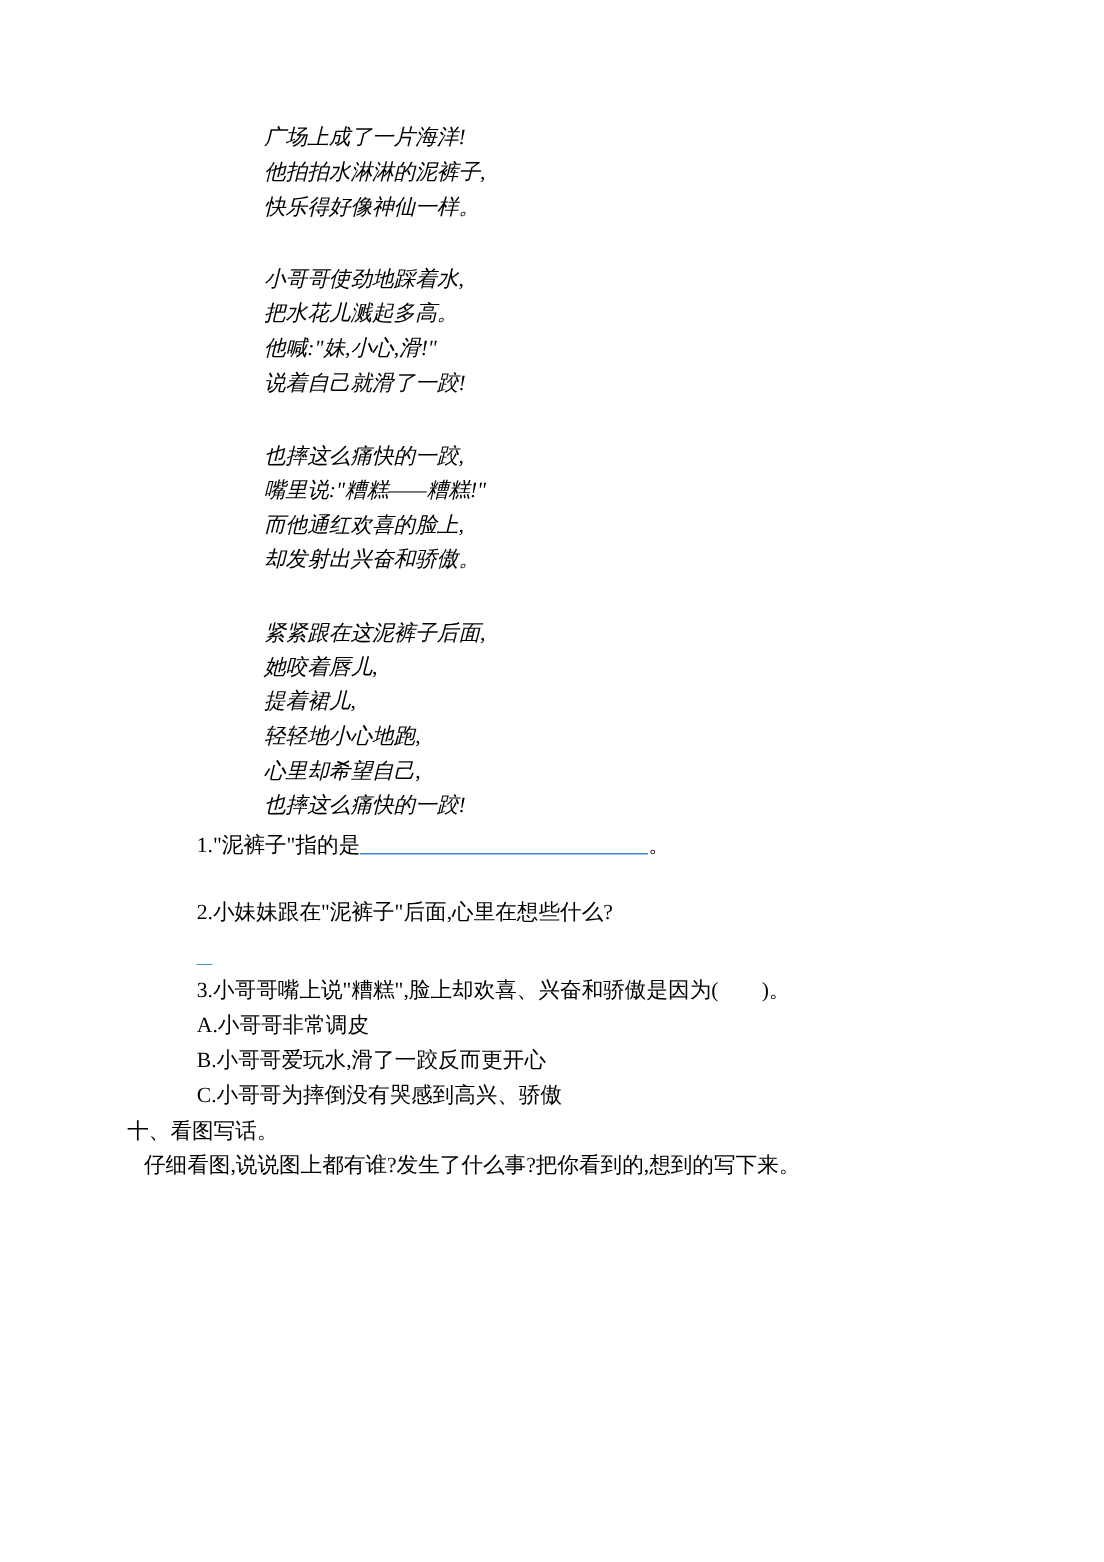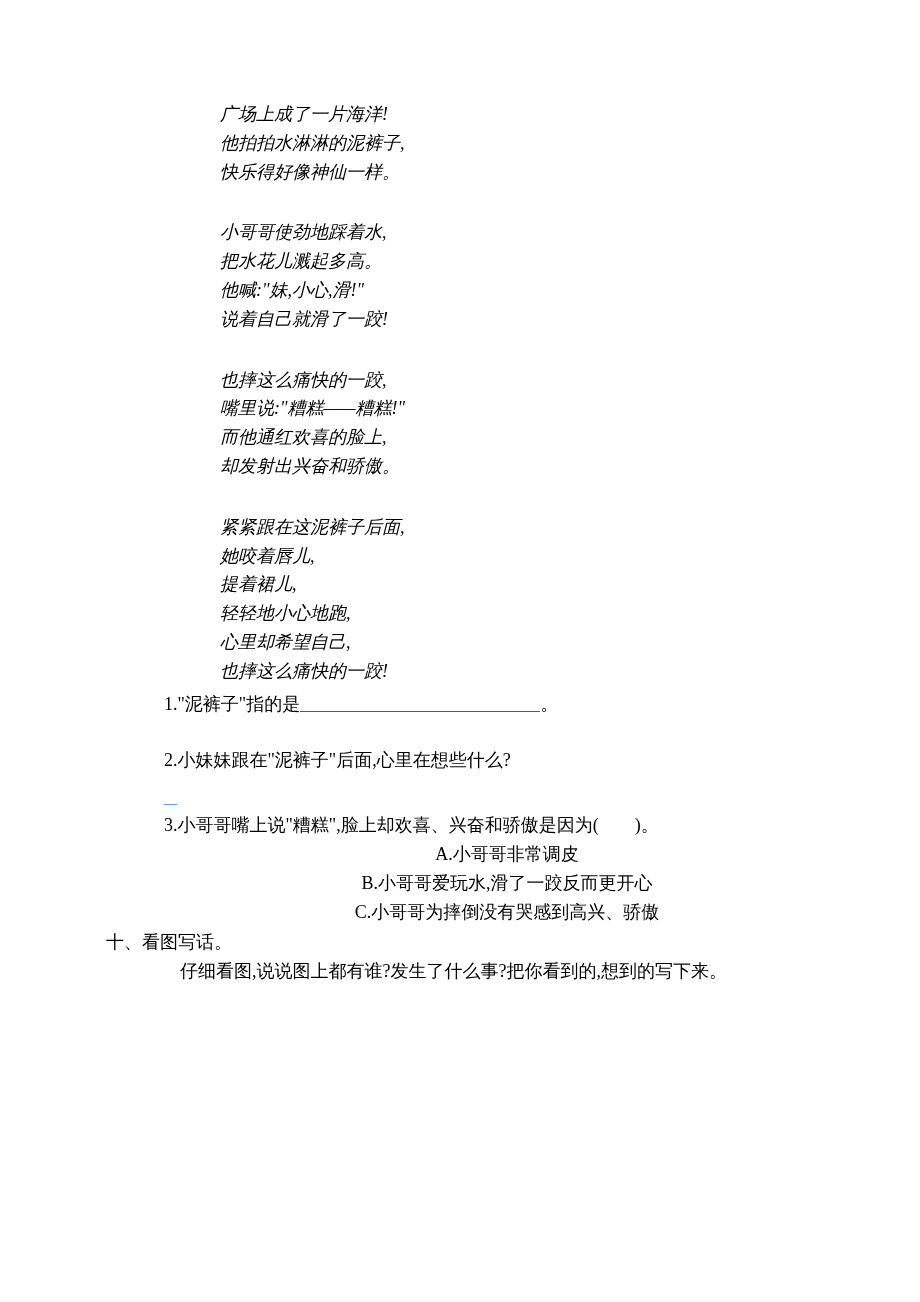--- a/index.html
+++ b/index.html
@@ -41,28 +41,27 @@
     font-size: 13px;
     margin-top: 18px;
     height: 14px;
   }
   .q3 {
     margin-left: 94px;
     margin-top: 4px;
   }
   .opt {
     margin-left: 94px;
-    text-align: center;
   }
   .sec10 {
     margin-left: 36px;
     margin-top: 2px;
   }
   .sec10-body {
-    margin-left: 110px;
+    margin-left: 50px;
   }
   .blank {
     display: inline-block;
     border-bottom: 1px solid #0a69d6;
     width: 240px;
     vertical-align: baseline;
     height: 1em;
     position: relative;
     top: 2px;
   }

